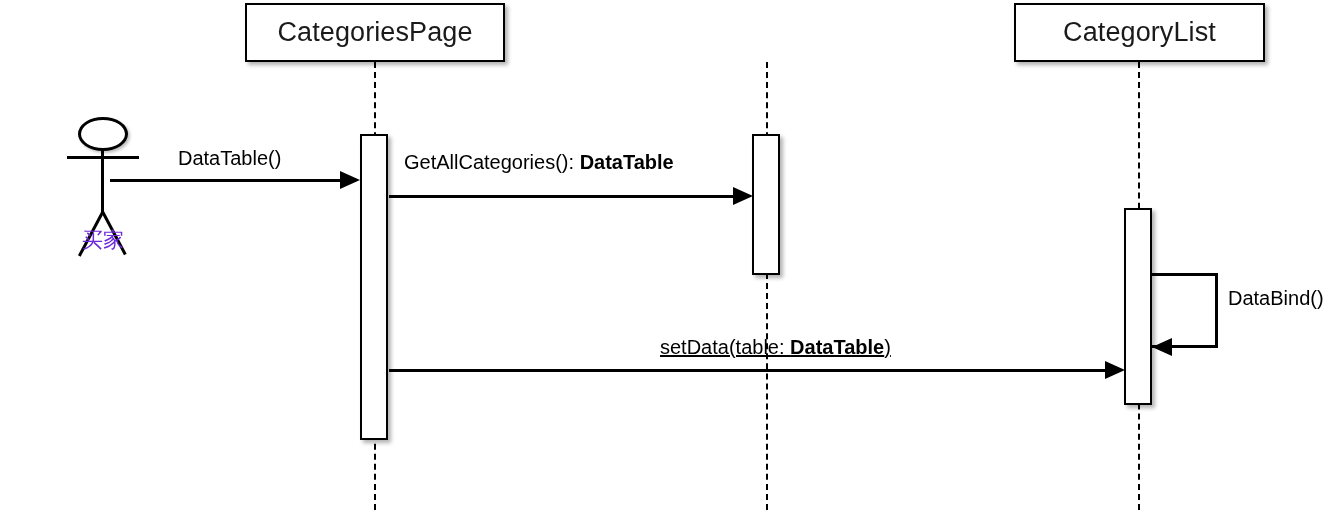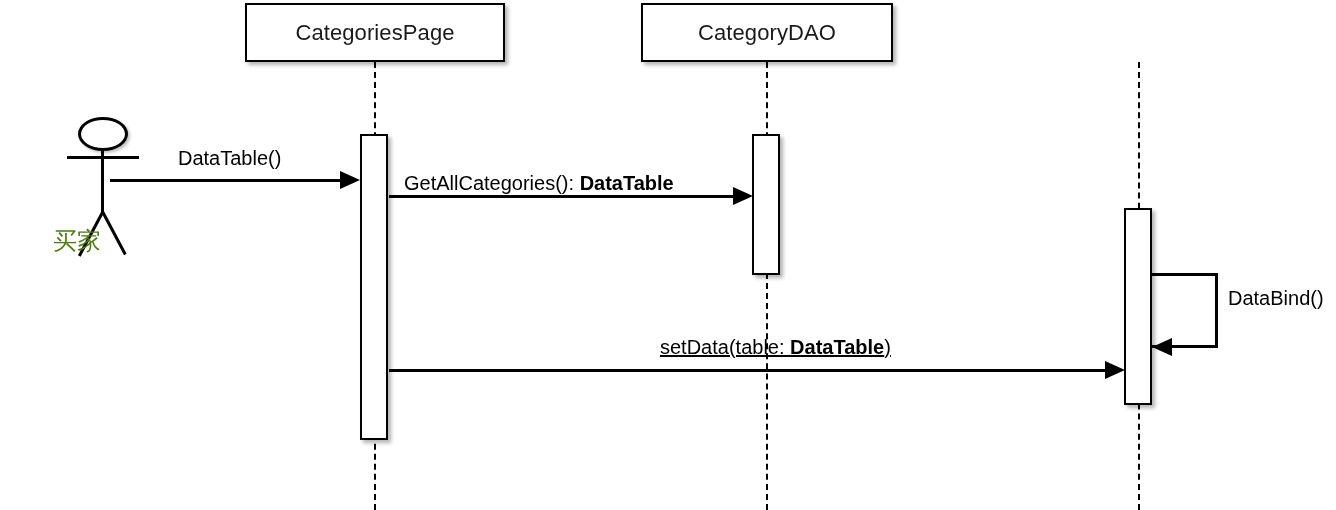--- a/index.html
+++ b/index.html
@@ -23,21 +23,21 @@
     position: absolute;
     box-sizing: border-box;
     border: 2px solid #000000;
     background: #ffffff;
     display: flex;
     align-items: center;
     justify-content: center;
     box-shadow: 3px 3px 4px rgba(0,0,0,0.30);
   }
   .participant-label {
-    font-size: 22px;
+    font-size: 27px;
     line-height: 1;
     letter-spacing: 0.1px;
     color: #1a1a1a;
     white-space: nowrap;
   }
   
   .lifeline {
     position: absolute;
     width: 0;
     border-left: 2px dashed #000000;
@@ -101,43 +101,44 @@
     background: #ffffff;
     box-shadow: 2px 2px 3px rgba(0,0,0,0.25);
   }
   .actor-line {
     position: absolute;
     background: #000000;
     transform-origin: top left;
   }
   .actor-label {
     position: absolute;
-    font-size: 24px;
+    font-size: 21px;
     line-height: 1;
     white-space: nowrap;
-    color: #4d7c0f;
+    text-align: center;
+    color: #6d28d9;
   }
 </style>
 </head>
 <body>
 
 <div id="diagram-root">
 
   <div class="lifeline" style="left:374px; top:62px; height:448px;"></div>
   <div class="lifeline" style="left:766px; top:62px; height:448px;"></div>
   <div class="lifeline" style="left:1138px; top:62px; height:448px;"></div>
 
   <div class="participant-box" style="left:245px; top:3px; width:260px; height:59px;">
     <span class="participant-label">CategoriesPage</span>
   </div>
 
-  <div class="participant-box" style="left:641px; top:3px; width:252px; height:59px;">
-    <span class="participant-label">CategoryDAO</span>
+
+  <div class="participant-box" style="left:1014px; top:3px; width:251px; height:59px;">
+    <span class="participant-label">CategoryList</span>
   </div>
-
 
   <div style="position:absolute; left:0; top:0;">
 
     <div class="actor-head" style="left:78px; top:117px; width:50px; height:34px;"></div>
 
     <div class="actor-line" style="left:101px; top:150px; width:3px; height:64px;"></div>
 
     <div class="actor-line" style="left:67px; top:156px; width:72px; height:3px;"></div>
 
     <div class="actor-line" style="left:101px; top:212px; width:3px; height:49px; transform:rotate(28deg);"></div>
@@ -155,21 +156,21 @@
     <div class="msg-line" style="left:110px; top:179px; width:232px;"></div>
     <div class="arrow-head-right" style="left:340px; top:171px;"></div>
     <div class="msg-label" style="left:178px; top:148px;">
       <span>DataTable()</span>
     </div>
   </div>
 
   <div style="position:absolute; left:0; top:0;">
     <div class="msg-line" style="left:389px; top:195px; width:346px;"></div>
     <div class="arrow-head-right" style="left:733px; top:187px;"></div>
-    <div class="msg-label" style="left:404px; top:173px;">
+    <div class="msg-label" style="left:404px; top:152px;">
       <span>GetAllCategories(): </span><b>DataTable</b>
     </div>
   </div>
 
   <div style="position:absolute; left:0; top:0;">
     <div class="self-loop" style="left:1152px; top:273px; width:66px; height:75px;"></div>
     <div class="arrow-head-left" style="left:1152px; top:338px;"></div>
     <div class="msg-label" style="left:1228px; top:288px;">
       <span>DataBind()</span>
     </div>

